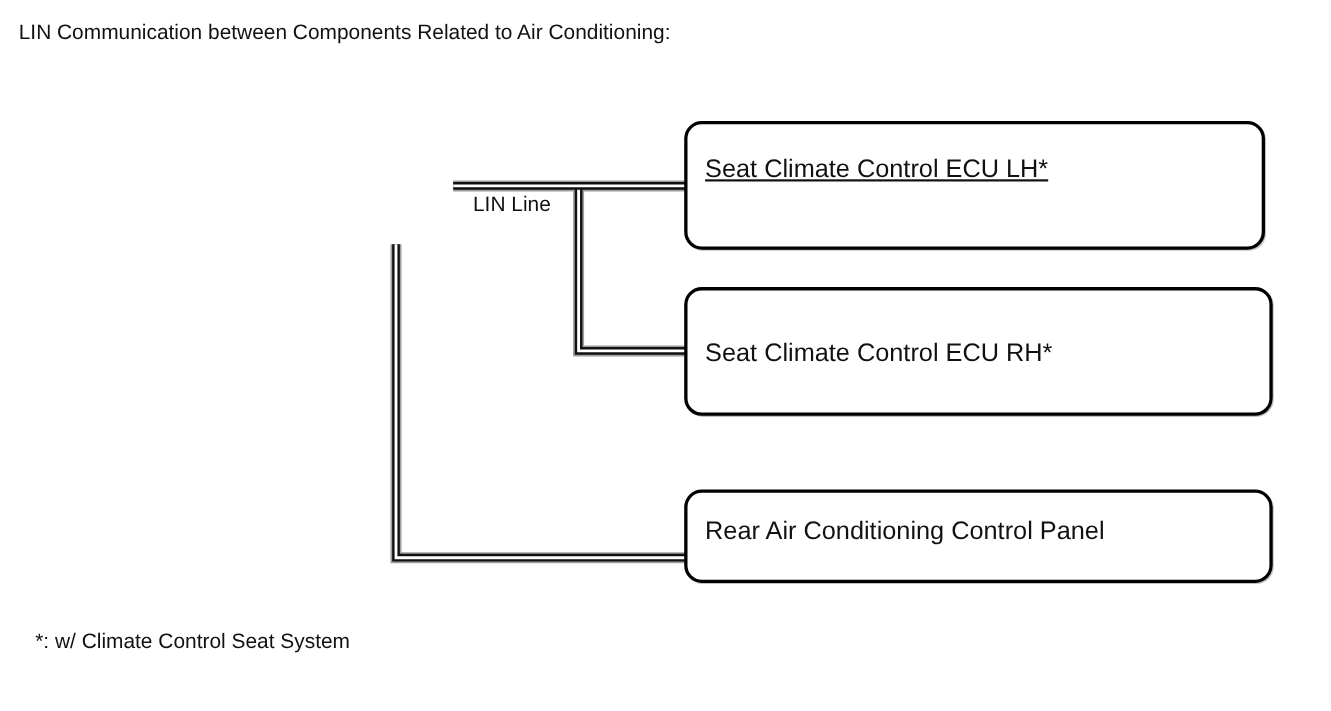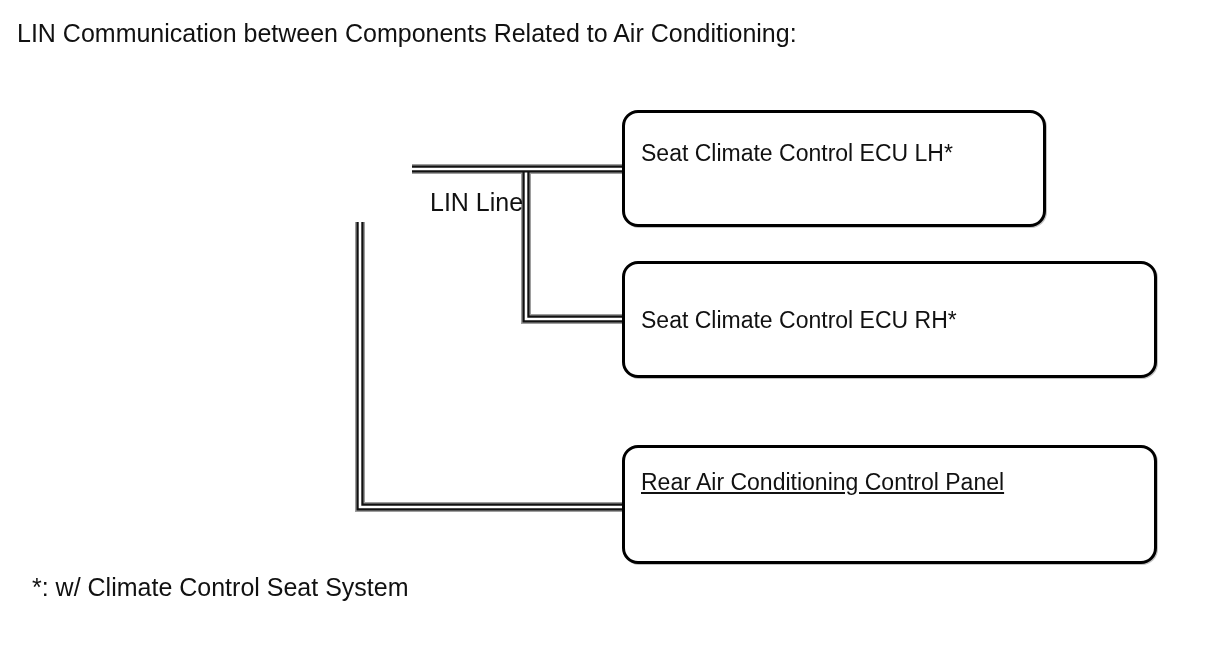--- a/index.html
+++ b/index.html
@@ -28,33 +28,33 @@
     border: 3px solid #000000;
     border-radius: 16px;
     font-size: 23px;
     line-height: 1.15;
     color: #111111;
     box-shadow: 1px 1px 0 rgba(120,120,120,0.45);
   }
   .node span { display: block; }
 
   .node-amplifier  { left: 68px;  top: 110px; width: 354px; height: 121px; padding: 6px 15px; }
-  .node-seat-lh    { left: 622px; top: 110px; width: 424px; height: 117px; padding: 27px 16px; }
+  .node-seat-lh    { left: 622px; top: 110px; width: 528px; height: 117px; padding: 27px 16px; text-decoration: underline; }
   .node-seat-rh    { left: 622px; top: 261px; width: 535px; height: 117px; padding: 43px 16px; }
-  .node-rear-panel { left: 622px; top: 445px; width: 535px; height: 119px; padding: 21px 16px; text-decoration: underline; }
+  .node-rear-panel { left: 622px; top: 445px; width: 535px; height: 85px; padding: 21px 16px; }
 
   .floating-label {
     position: absolute;
     z-index: 2;
-    font-size: 25px;
+    font-size: 19px;
     line-height: 1.15;
     white-space: nowrap;
   }
   .page-title  { left: 17px;  top: 19px; }
-  .lin-label   { left: 430px; top: 188px; }
+  .lin-label   { left: 430px; top: 176px; }
   .footnote    { left: 32px;  top: 573px; }
 </style>
 </head>
 <body>
 
 <div class="canvas">
 
   <div class="floating-label page-title">LIN Communication between Components Related to Air Conditioning:</div>
 
   <svg class="connectors" width="1210" height="646" viewBox="0 0 1210 646" aria-hidden="true">

